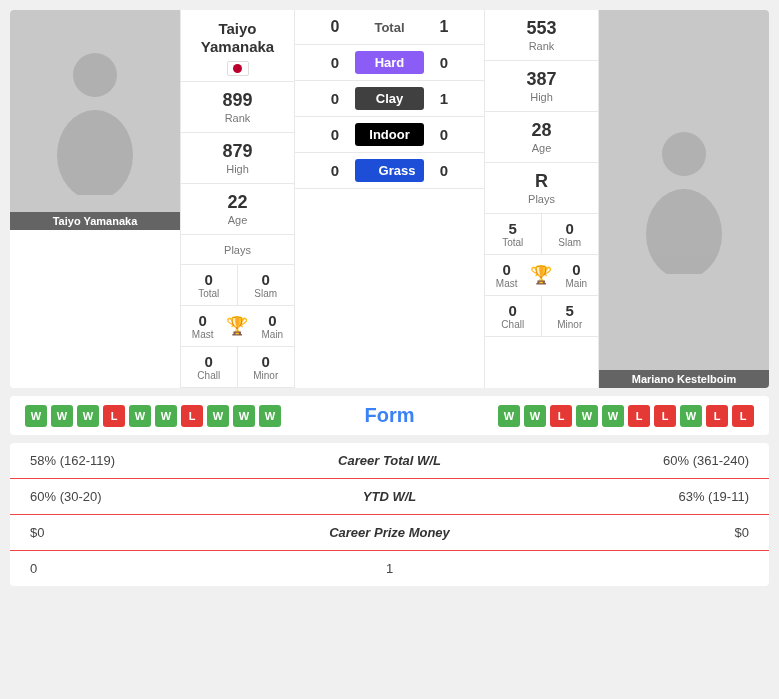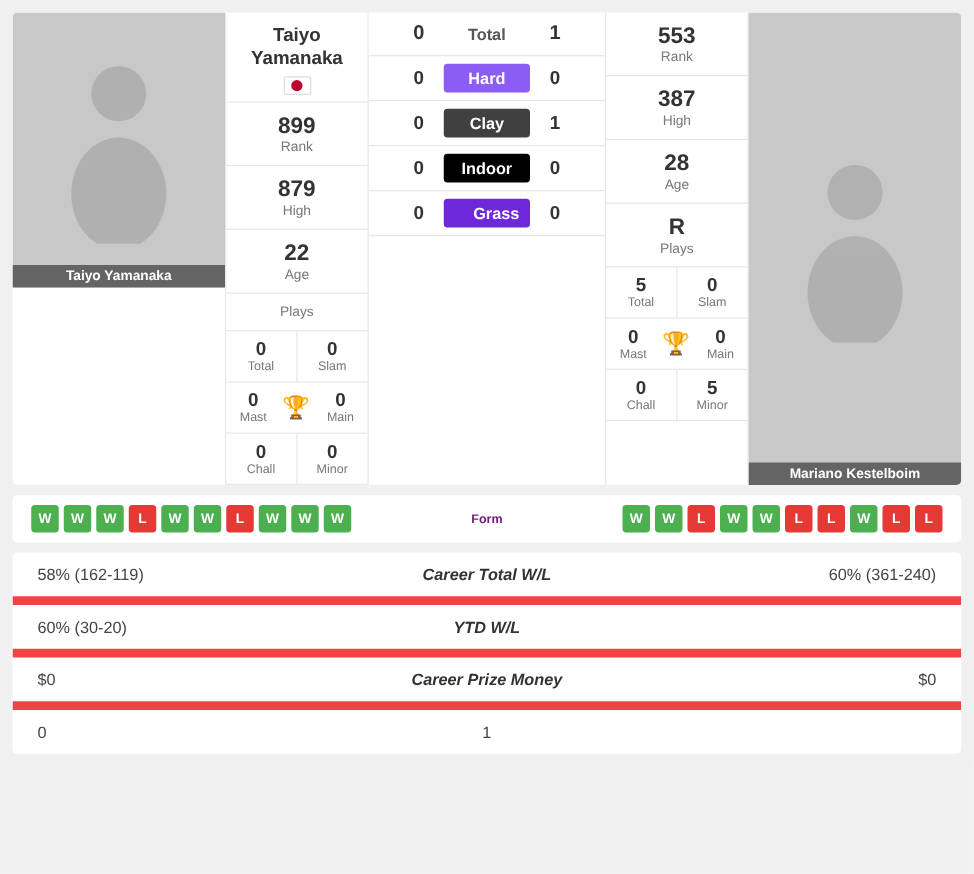--- a/index.html
+++ b/index.html
@@ -145,21 +145,21 @@
       text-align: center;
       padding: 4px 8px;
       border-radius: 3px;
       color: white;
       font-weight: bold;
       font-size: 13px;
     }
     .surface-hard { background: #8b5cf6; }
     .surface-clay { background: #404040; }
     .surface-indoor { background: #000000; }
-    .surface-grass { background: #6d28d9; padding-left: 23px; }
+    .surface-grass { background: #1d4ed8; padding-left: 23px; }
 
     .total-row {
       display: grid;
       grid-template-columns: 40px 1fr 40px;
       align-items: center;
       padding: 8px 20px;
       border-bottom: 1px solid #e8e8e8;
       background: #fff;
     }
     .total-label {
@@ -194,22 +194,22 @@
       flex: 1;
       display: flex;
       gap: 4px;
       flex-wrap: wrap;
       justify-content: flex-end;
     }
     .form-label {
       width: 120px;
       text-align: center;
       font-weight: bold;
-      font-size: 10px;
-      color: #701a75;
+      font-size: 20px;
+      color: #3b82f6;
       flex-shrink: 0;
     }
     .form-badge {
       width: 22px;
       height: 22px;
       border-radius: 3px;
       display: flex;
       align-items: center;
       justify-content: center;
       font-size: 11px;
@@ -223,21 +223,21 @@
     .stats-table {
       background: #fff;
       border-radius: 4px;
       overflow: hidden;
     }
     .stats-row {
       display: grid;
       grid-template-columns: 1fr auto 1fr;
       align-items: center;
       padding: 10px 20px;
-      border-bottom: 7px solid #ef4444;
+      border-bottom: 1px solid #ef4444;
     }
     .stats-row:last-child { border-bottom: none; }
     .stats-row-value-left {
       text-align: left;
       font-size: 13px;
       color: #444;
     }
     .stats-row-value-right {
       text-align: right;
       font-size: 13px;
@@ -523,20 +523,21 @@
 
   <div class="stats-table" id="stats-table">
       <div class="stats-row">
         <div class="stats-row-value-left">58% (162-119)</div>
         <div class="stats-row-label">Career Total W/L</div>
         <div class="stats-row-value-right">60% (361-240)</div>
       </div>
       <div class="stats-row">
         <div class="stats-row-value-left">60% (30-20)</div>
         <div class="stats-row-label">YTD W/L</div>
+        <div class="stats-row-value-right">63% (19-11)</div>
       </div>
       <div class="stats-row">
         <div class="stats-row-value-left">$0</div>
         <div class="stats-row-label">Career Prize Money</div>
         <div class="stats-row-value-right">$0</div>
       </div>
       <div class="stats-row">
         <div class="stats-row-value-left">0</div>
         <div class="stats-row-value-right">1</div>
       </div>

